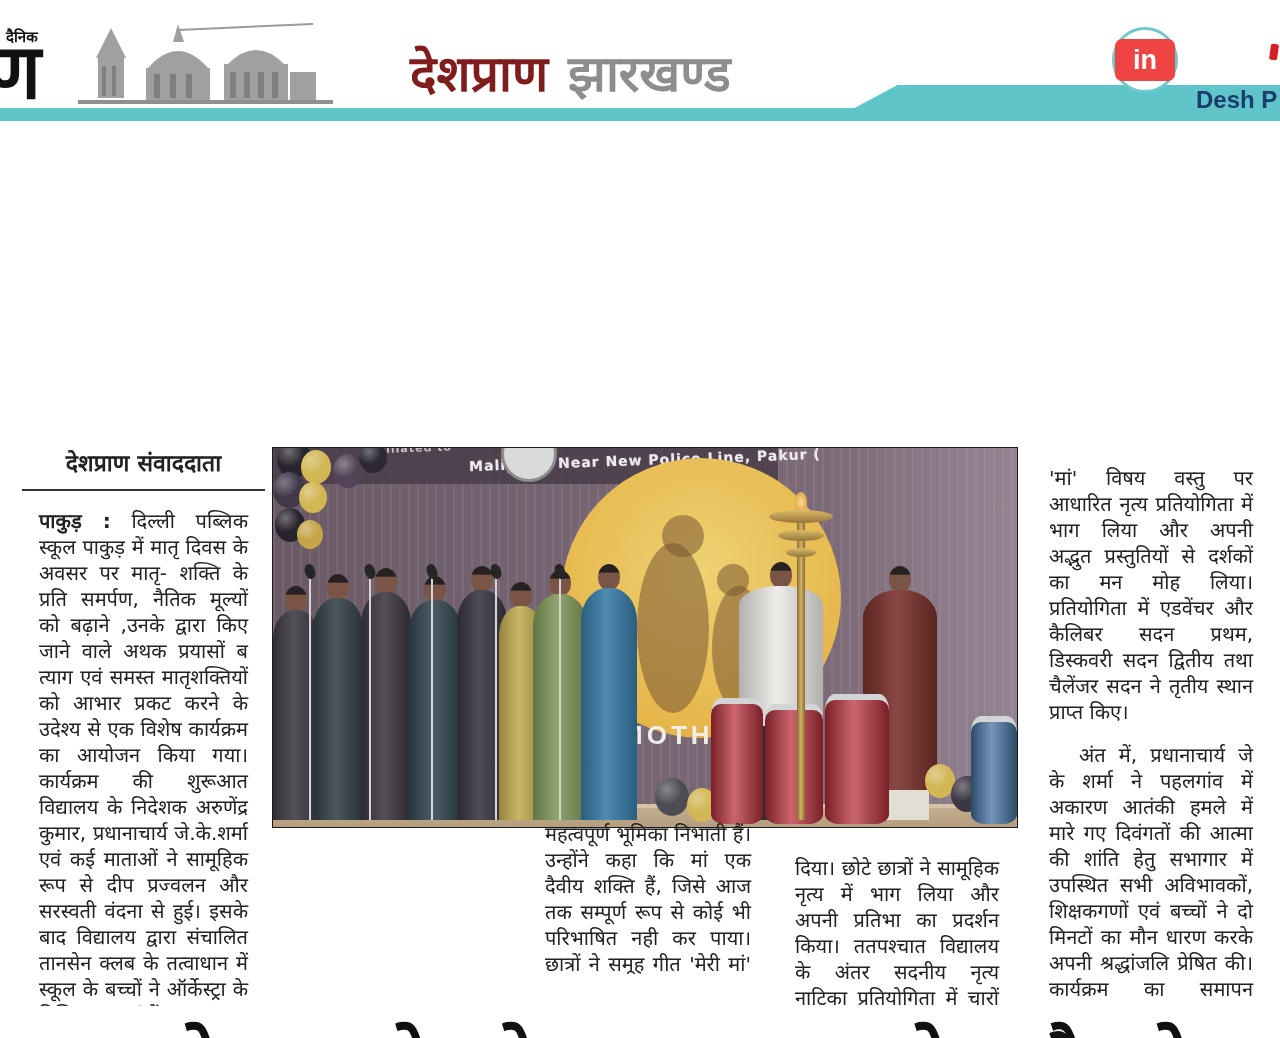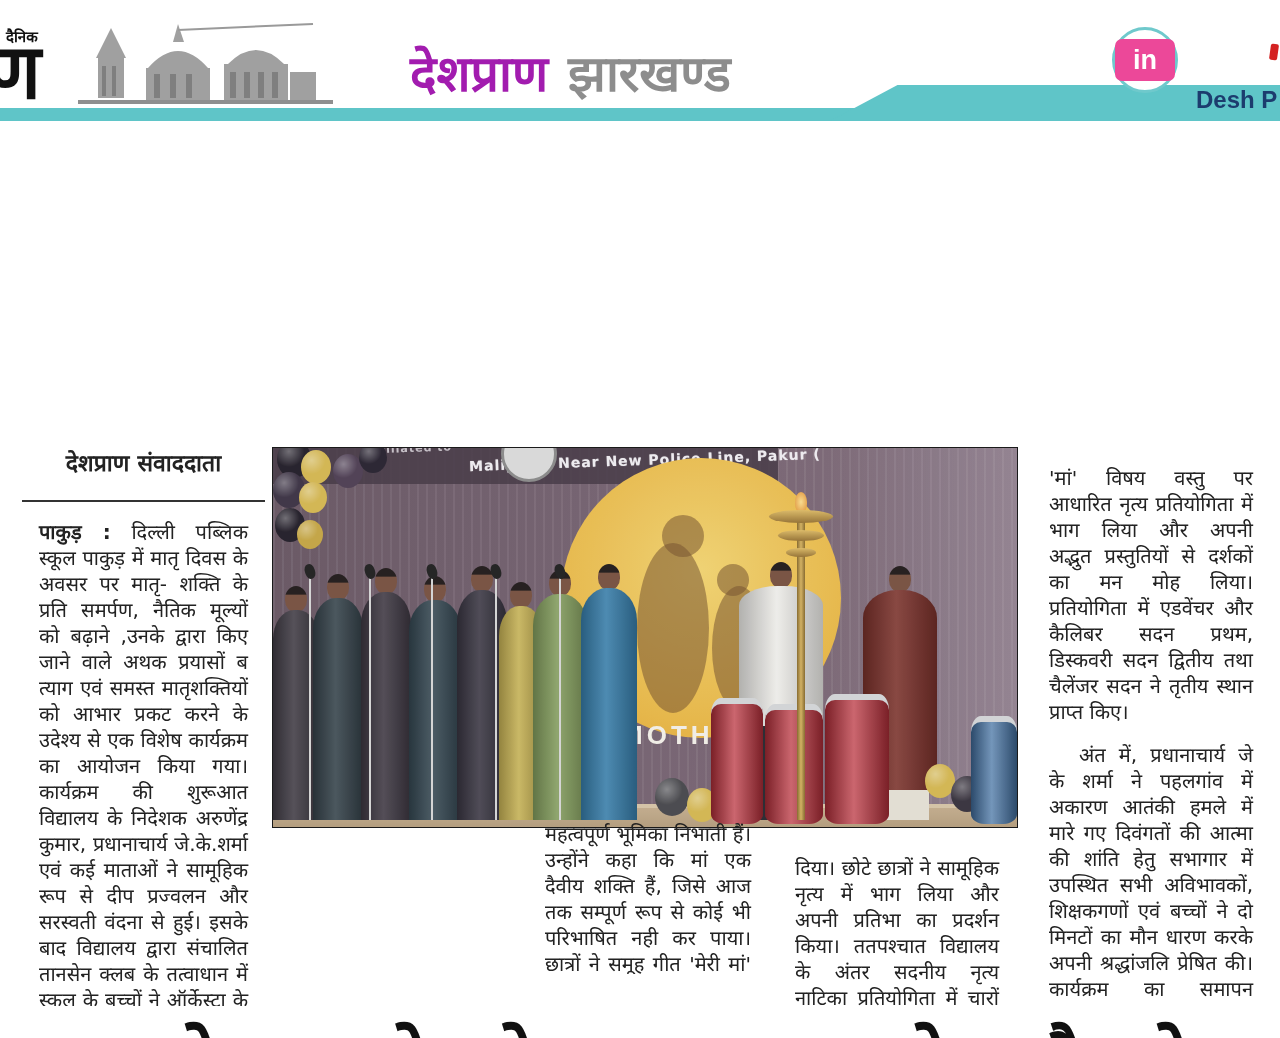--- a/index.html
+++ b/index.html
@@ -5,46 +5,46 @@
   html,body{margin:0;padding:0;background:#ffffff;}
   .page{position:relative;width:1280px;height:1038px;background:#fff;overflow:hidden;
         font-family:"DejaVu Sans", sans-serif;color:#1a1a1a;}
   .abs{position:absolute;}
 
   
   .mast-tagline{left:6px;top:26px;font-size:15px;font-weight:bold;color:#111;}
   .mast-partial{left:-14px;top:34px;font-size:76px;font-weight:900;line-height:1;color:#111;}
   .mast-temples{left:78px;top:22px;}
   .mast-title{left:410px;top:38px;font-size:50px;font-weight:800;white-space:nowrap;}
-  .mast-title .name{color:#a21caf;}
+  .mast-title .name{color:#7f1d1d;}
   .mast-title .edition{color:#8d8d8d;margin-left:20px;}
   .teal-bar{left:0;top:108px;width:1280px;height:13px;background:#5fc5c8;}
   .teal-raise{left:830px;top:85px;width:450px;height:36px;background:#5fc5c8;
               clip-path:polygon(0 100%,15% 0,100% 0,100% 100%);}
   .li-badge{left:1112px;top:27px;width:66px;height:66px;border-radius:50%;background:#fff;
             border:3px solid #6fc9cc;box-sizing:border-box;z-index:5;
             display:flex;align-items:center;justify-content:center;}
-  .li-square{width:64px;height:42px;border-radius:7px;background:#ec4899;color:#fff;
+  .li-square{width:64px;height:42px;border-radius:7px;background:#ef4444;color:#fff;
              font-weight:bold;font-size:27px;display:flex;align-items:center;justify-content:center;
              font-family:"Liberation Sans",sans-serif;}
   .brand-right{left:1196px;top:86px;font-size:24px;font-weight:bold;color:#1c3c6e;z-index:6;
                font-family:"Liberation Sans",sans-serif;}
   .red-tick{left:1270px;top:44px;width:8px;height:16px;background:#d42222;border-radius:2px;
             transform:rotate(8deg);}
 
   
   .headline{left:50%;transform:translateX(-50%);white-space:nowrap;font-weight:900;
             font-size:92px;color:#0d0d0d;letter-spacing:-1px;}
   .hl1{top:128px;}
   .hl2{top:272px;}
 
   
   .col{font-size:20px;line-height:26px;text-align:justify;color:#222;overflow:hidden;}
   .col p{margin:17px;}
-  .byline{font-size:23px;font-weight:bold;text-align:center;padding-bottom:24px;
+  .byline{font-size:23px;font-weight:bold;text-align:center;padding-bottom:13px;
           border-bottom:2px solid #333;margin-bottom:13px;}
   .lead{font-weight:bold;}
   .col1{left:22px;top:450px;width:243px;height:556px;}
   .col2{left:278px;top:838px;width:240px;height:170px;}
   .col3{left:528px;top:804px;width:240px;height:170px;}
   .col4{left:778px;top:838px;width:238px;height:170px;}
   .col5{left:1032px;top:448px;width:238px;height:556px;}
   .indent{text-indent:30px;}
 
   

